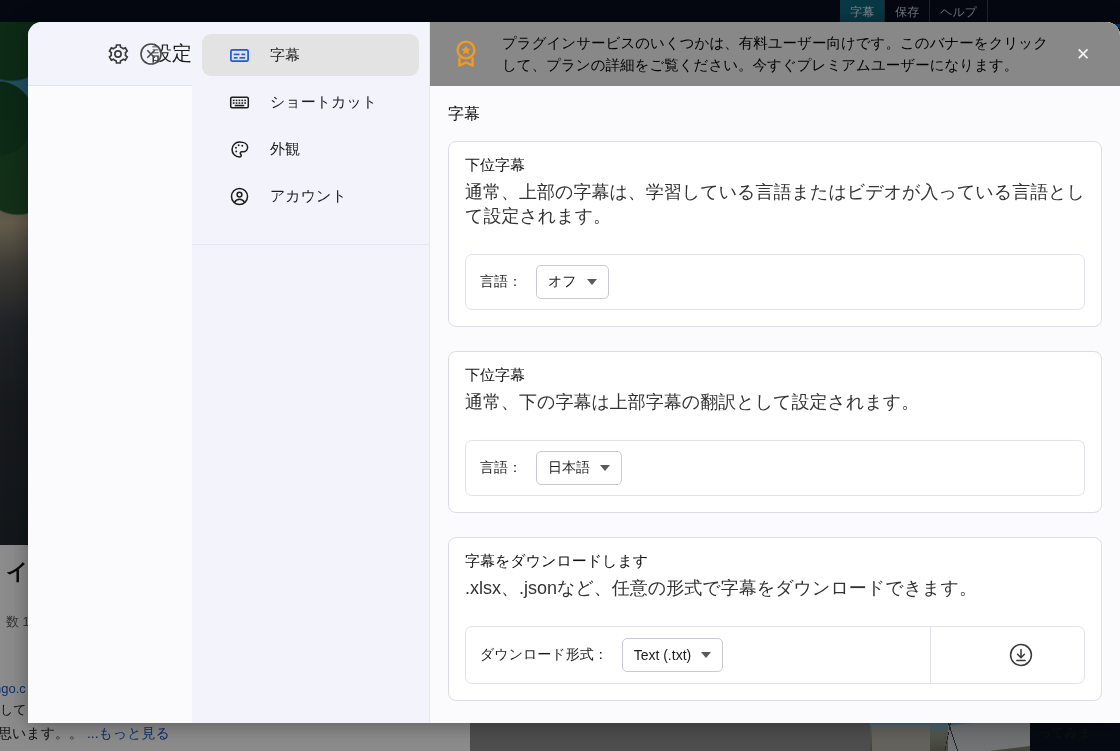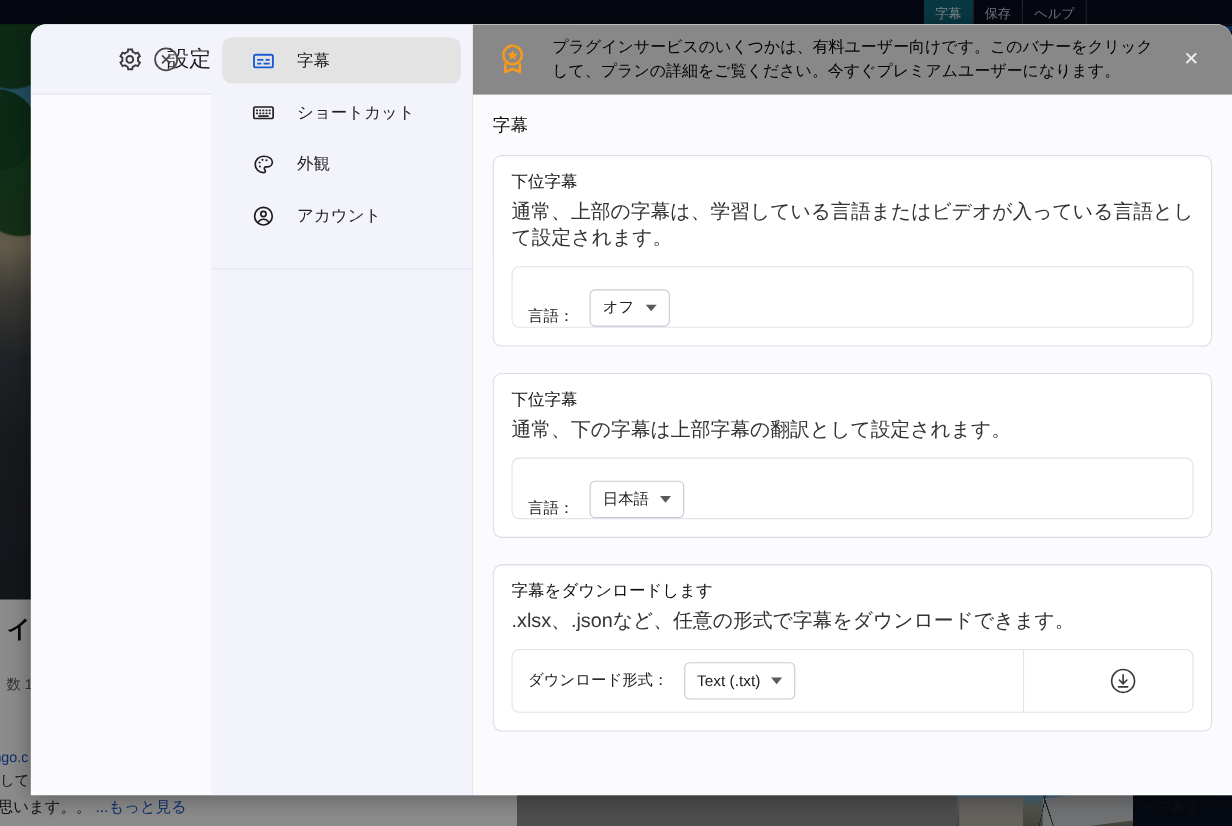--- a/index.html
+++ b/index.html
@@ -180,22 +180,22 @@
 
   .cards { padding: 16px 18px 0 18px; }
   .card {
     border: 1px solid #dcdce4; border-radius: 8px; background: #fff;
     padding: 14px 16px 16px; margin-bottom: 24px;
   }
   .card-title { font-size: 15px; color: #101010; }
   .card-sub { font-size: 18px; color: #333; margin-top: 5px; }
 
   .field-box {
-    margin-top: 14px; border: 1px solid #e2e2ea; border-radius: 7px;
-    display: flex; align-items: flex-end; min-height: 56px; padding: 0 14px;
+    margin-top: 26px; border: 1px solid #e2e2ea; border-radius: 7px;
+    display: flex; align-items: center; min-height: 56px; padding: 0 14px;
   }
   .field-box.split { padding: 0; gap: 27px; }
   .field-left {
     flex: 1; display: flex; align-items: center; gap: 14px; padding: 0 14px; min-height: 56px;
   }
   .field-label { font-size: 14px; color: #1d1d1d; white-space: nowrap; }
   .select {
     border: 1px solid #c9c9d2; border-radius: 5px; background: #fff;
     height: 34px; display: inline-flex; align-items: center; gap: 10px;
     padding: 0 11px; cursor: pointer;

